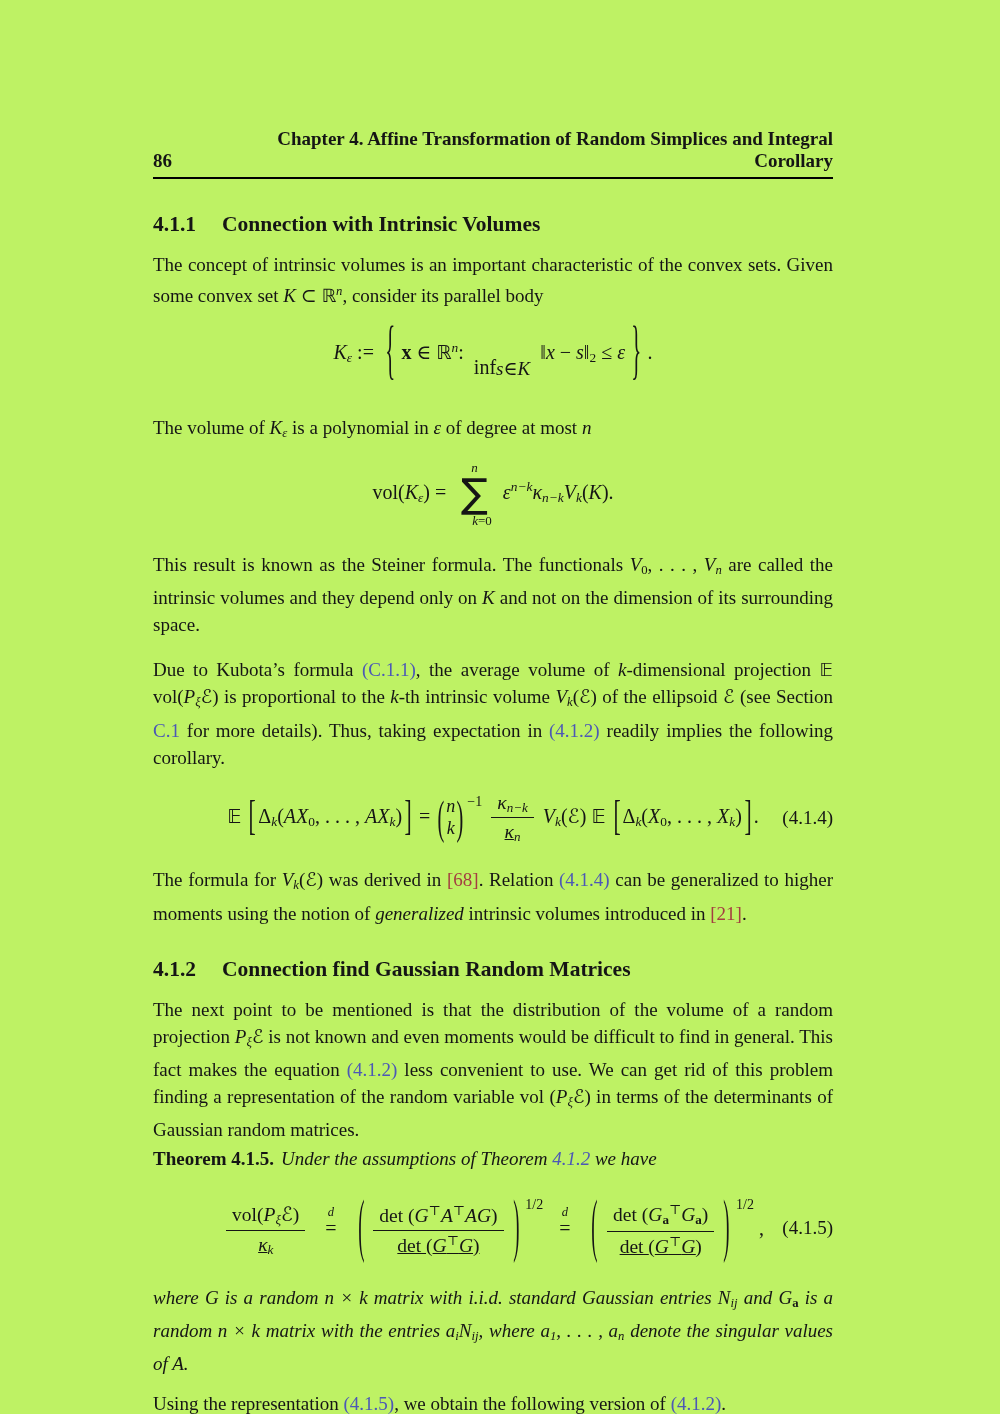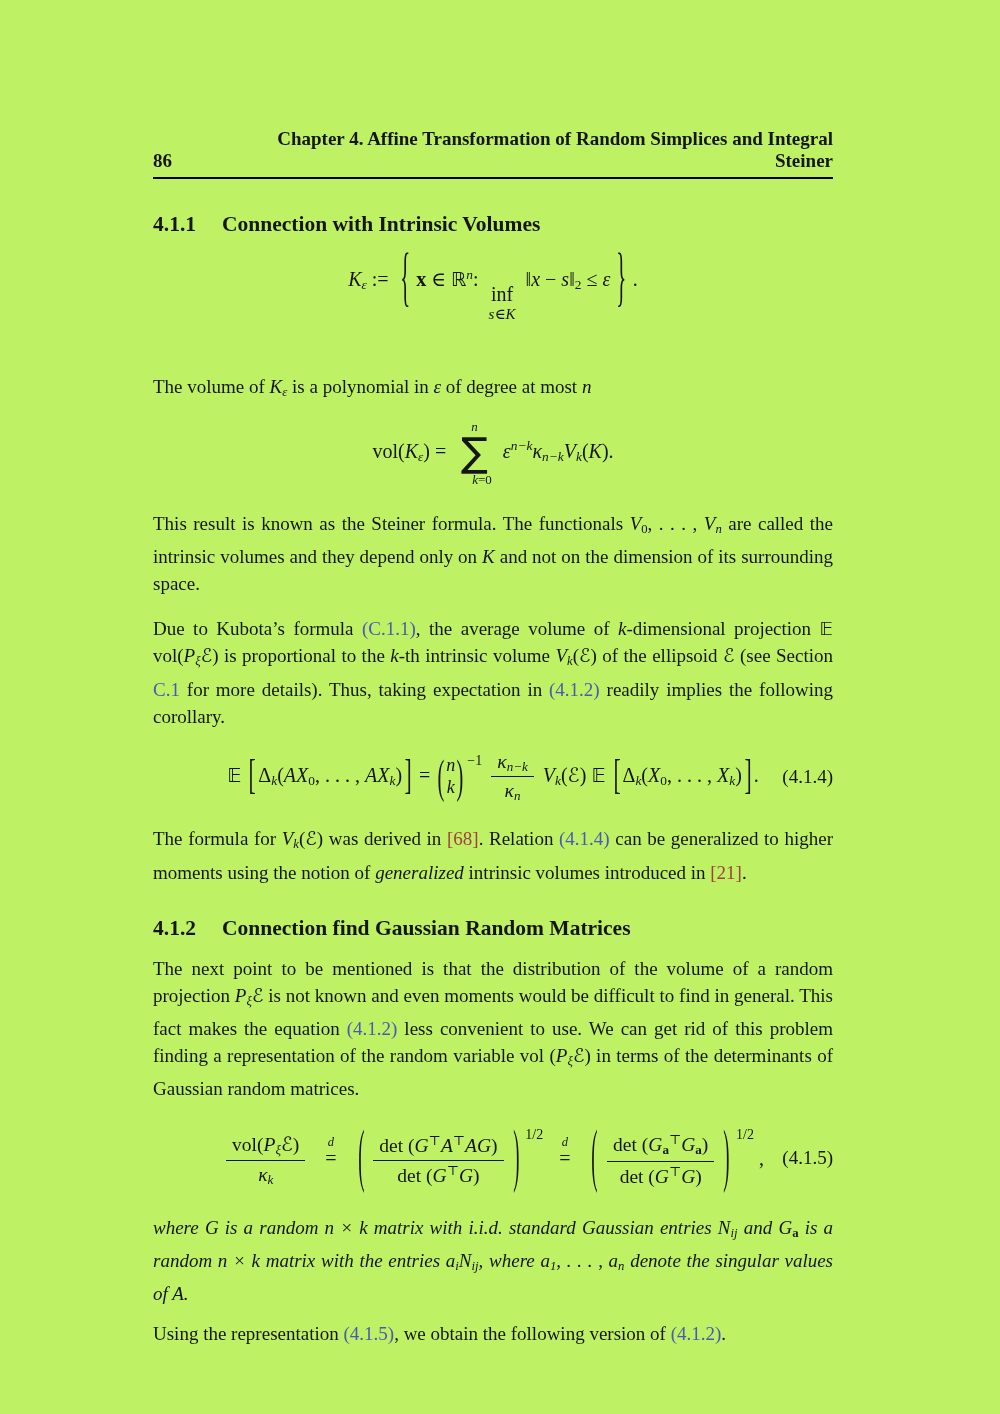--- a/index.html
+++ b/index.html
@@ -43,54 +43,55 @@
 
   .bigb{display:inline-block;transform:scale(0.8,2.5);font-size:26px;margin:0 5px;}
   .bigsq{display:inline-block;transform:scale(0.9,1.8);font-size:24px;margin:0 2px;}
   .bigp{display:inline-block;transform:scale(0.72,2.7);font-size:26px;margin:0 4px;}
   .bp-binom{display:inline-block;transform:scale(0.85,1.9);font-size:24px;margin:0 1px;}
   .bigexp{font-size:14px;vertical-align:26px;margin-left:1px;}
   .bigexp2{font-size:14px;vertical-align:17px;margin-left:1px;}
 
   .frac{display:inline-block;vertical-align:middle;text-align:center;margin:0 4px;font-size:19.5px;}
   .frac .num,.frac .den{display:block;padding:2px 6px;line-height:1.2;text-align:center;}
-  .frac .den{border-top:1.6px solid #151515;}
+  .frac .den{border-top:1.6px solid #151515;text-decoration:underline;}
 
   .sum{display:inline-flex;flex-direction:column;align-items:center;vertical-align:middle;margin:0 6px;}
   .s-top{font-size:13px;line-height:1;font-style:italic;}
   .s-sigma{font-size:40px;line-height:0.95;font-family:"DejaVu Sans","DejaVu Serif",serif;}
   .s-bot{font-size:13px;line-height:1;margin-top:2px;margin-left:15px;}
 
-  .underset{display:inline-flex;flex-direction:column;align-items:center;margin:15px 5px;vertical-align:-15px;}
+  .underset{display:inline-flex;flex-direction:row;align-items:center;margin:0 5px;vertical-align:-15px;}
   .u-base{line-height:1;}
-  .u-under{font-size:15px;line-height:1;margin-top:3px;}
+  .u-under{font-size:19px;line-height:1;margin-top:3px;}
 
   .eqd{position:relative;display:inline-block;margin:0 11px;}
   .dtop{position:absolute;top:-11px;left:50%;transform:translateX(-50%);font-size:12.5px;font-style:italic;}
 
   .binom{display:inline-flex;align-items:center;vertical-align:middle;margin:0 1px;}
   .binom .stack{display:inline-flex;flex-direction:column;align-items:center;font-style:italic;font-size:18px;line-height:1.2;}
 </style>
 </head>
 <body>
 
 <div class="page">
   <div class="content">
 
     <div class="header">
       <div class="h-line1">Chapter 4.  Affine Transformation of Random Simplices and Integral</div>
       <div class="h-line2">
         <span>86</span>
-        <span>Steiner</span>
+        <span>Corollary</span>
       </div>
       <div class="rule"></div>
     </div>
 
     <h2 class="sec"><span class="secnum">4.1.1</span><span>Connection with Intrinsic Volumes</span></h2>
 
+    <p class="body"><span>The concept of intrinsic volumes is an important characteristic of the convex sets. Given some convex set </span><span class="i">K</span><span> ⊂ </span><span class="ds">ℝ</span><span class="sup i">n</span><span>, consider its parallel body</span></p>
 
     <div class="eqwrap">
       <div class="eqrow pad16">
         <span class="i">K</span><span class="sub i">ε</span>
         <span>:=</span>
         <span class="bigb">{</span><span class="b">x</span>
         <span>∈</span>
         <span class="ds">ℝ</span><span class="sup i">n</span><span>:</span>
         <span class="underset">
             <span class="u-base">inf</span>
@@ -144,20 +145,21 @@
       </div>
       <span class="eqtag">(4.1.4)</span>
     </div>
 
     <p class="body" style="margin-top:9px"><span>The formula for </span><span class="i">V</span><span class="sub i">k</span><span>(</span><span class="cal">ℰ</span><span>) was derived in </span><span class="cite">[68]</span><span>. Relation </span><span class="ref">(4.1.4)</span><span> can be generalized to higher moments using the notion of </span><span class="i">generalized</span><span> intrinsic volumes introduced in </span><span class="cite">[21]</span><span>.</span></p>
 
     <h2 class="sec" style="margin-top:30px"><span class="secnum">4.1.2</span><span>Connection find Gaussian Random Matrices</span></h2>
 
     <p class="body"><span>The next point to be mentioned is that the distribution of the volume of a random projection </span><span class="i">P</span><span class="sub i">ξ</span><span class="cal">ℰ</span><span> is not known and even moments would be difficult to find in general. This fact makes the equation </span><span class="ref">(4.1.2)</span><span> less convenient to use. We can get rid of this problem finding a representation of the random variable vol (</span><span class="i">P</span><span class="sub i">ξ</span><span class="cal">ℰ</span><span>) in terms of the determinants of Gaussian random matrices.</span></p>
 
+    <p class="body" style="margin-top:2px"><span class="lead-b">Theorem 4.1.5.</span><span><span class="i">Under the assumptions of Theorem </span><span class="i ref">4.1.2</span><span class="i"> we have</span></span></p>
 
     <div class="eqwrap">
       <div class="eqrow pad14">
         <span class="frac"><span class="num"><span>vol(</span><span class="i">P</span><span class="sub i">ξ</span><span class="cal">ℰ</span><span>)</span></span><span class="den"><span class="i">κ</span><span class="sub i">k</span></span></span>
         <span class="eqd"><span class="dtop">d</span><span>=</span></span>
         <span class="bigp">(</span><span class="frac"><span class="num"><span>det </span><span>(</span><span class="i">G</span><span class="sup">⊤</span><span class="i">A</span><span class="sup">⊤</span><span class="i">AG</span><span>)</span></span><span class="den"><span>det </span><span>(</span><span class="i">G</span><span class="sup">⊤</span><span class="i">G</span><span>)</span></span></span><span class="bigp">)</span><span class="bigexp">1/2</span>
         <span class="eqd"><span class="dtop">d</span><span>=</span></span>
         <span class="bigp">(</span><span class="frac"><span class="num"><span>det </span><span>(</span><span class="i">G</span><span class="sub b up">a</span><span class="sup">⊤</span><span class="i">G</span><span class="sub b up">a</span><span>)</span></span><span class="den"><span>det </span><span>(</span><span class="i">G</span><span class="sup">⊤</span><span class="i">G</span><span>)</span></span></span><span class="bigp">)</span><span class="bigexp">1/2</span>
         <span>,</span>
       </div>

